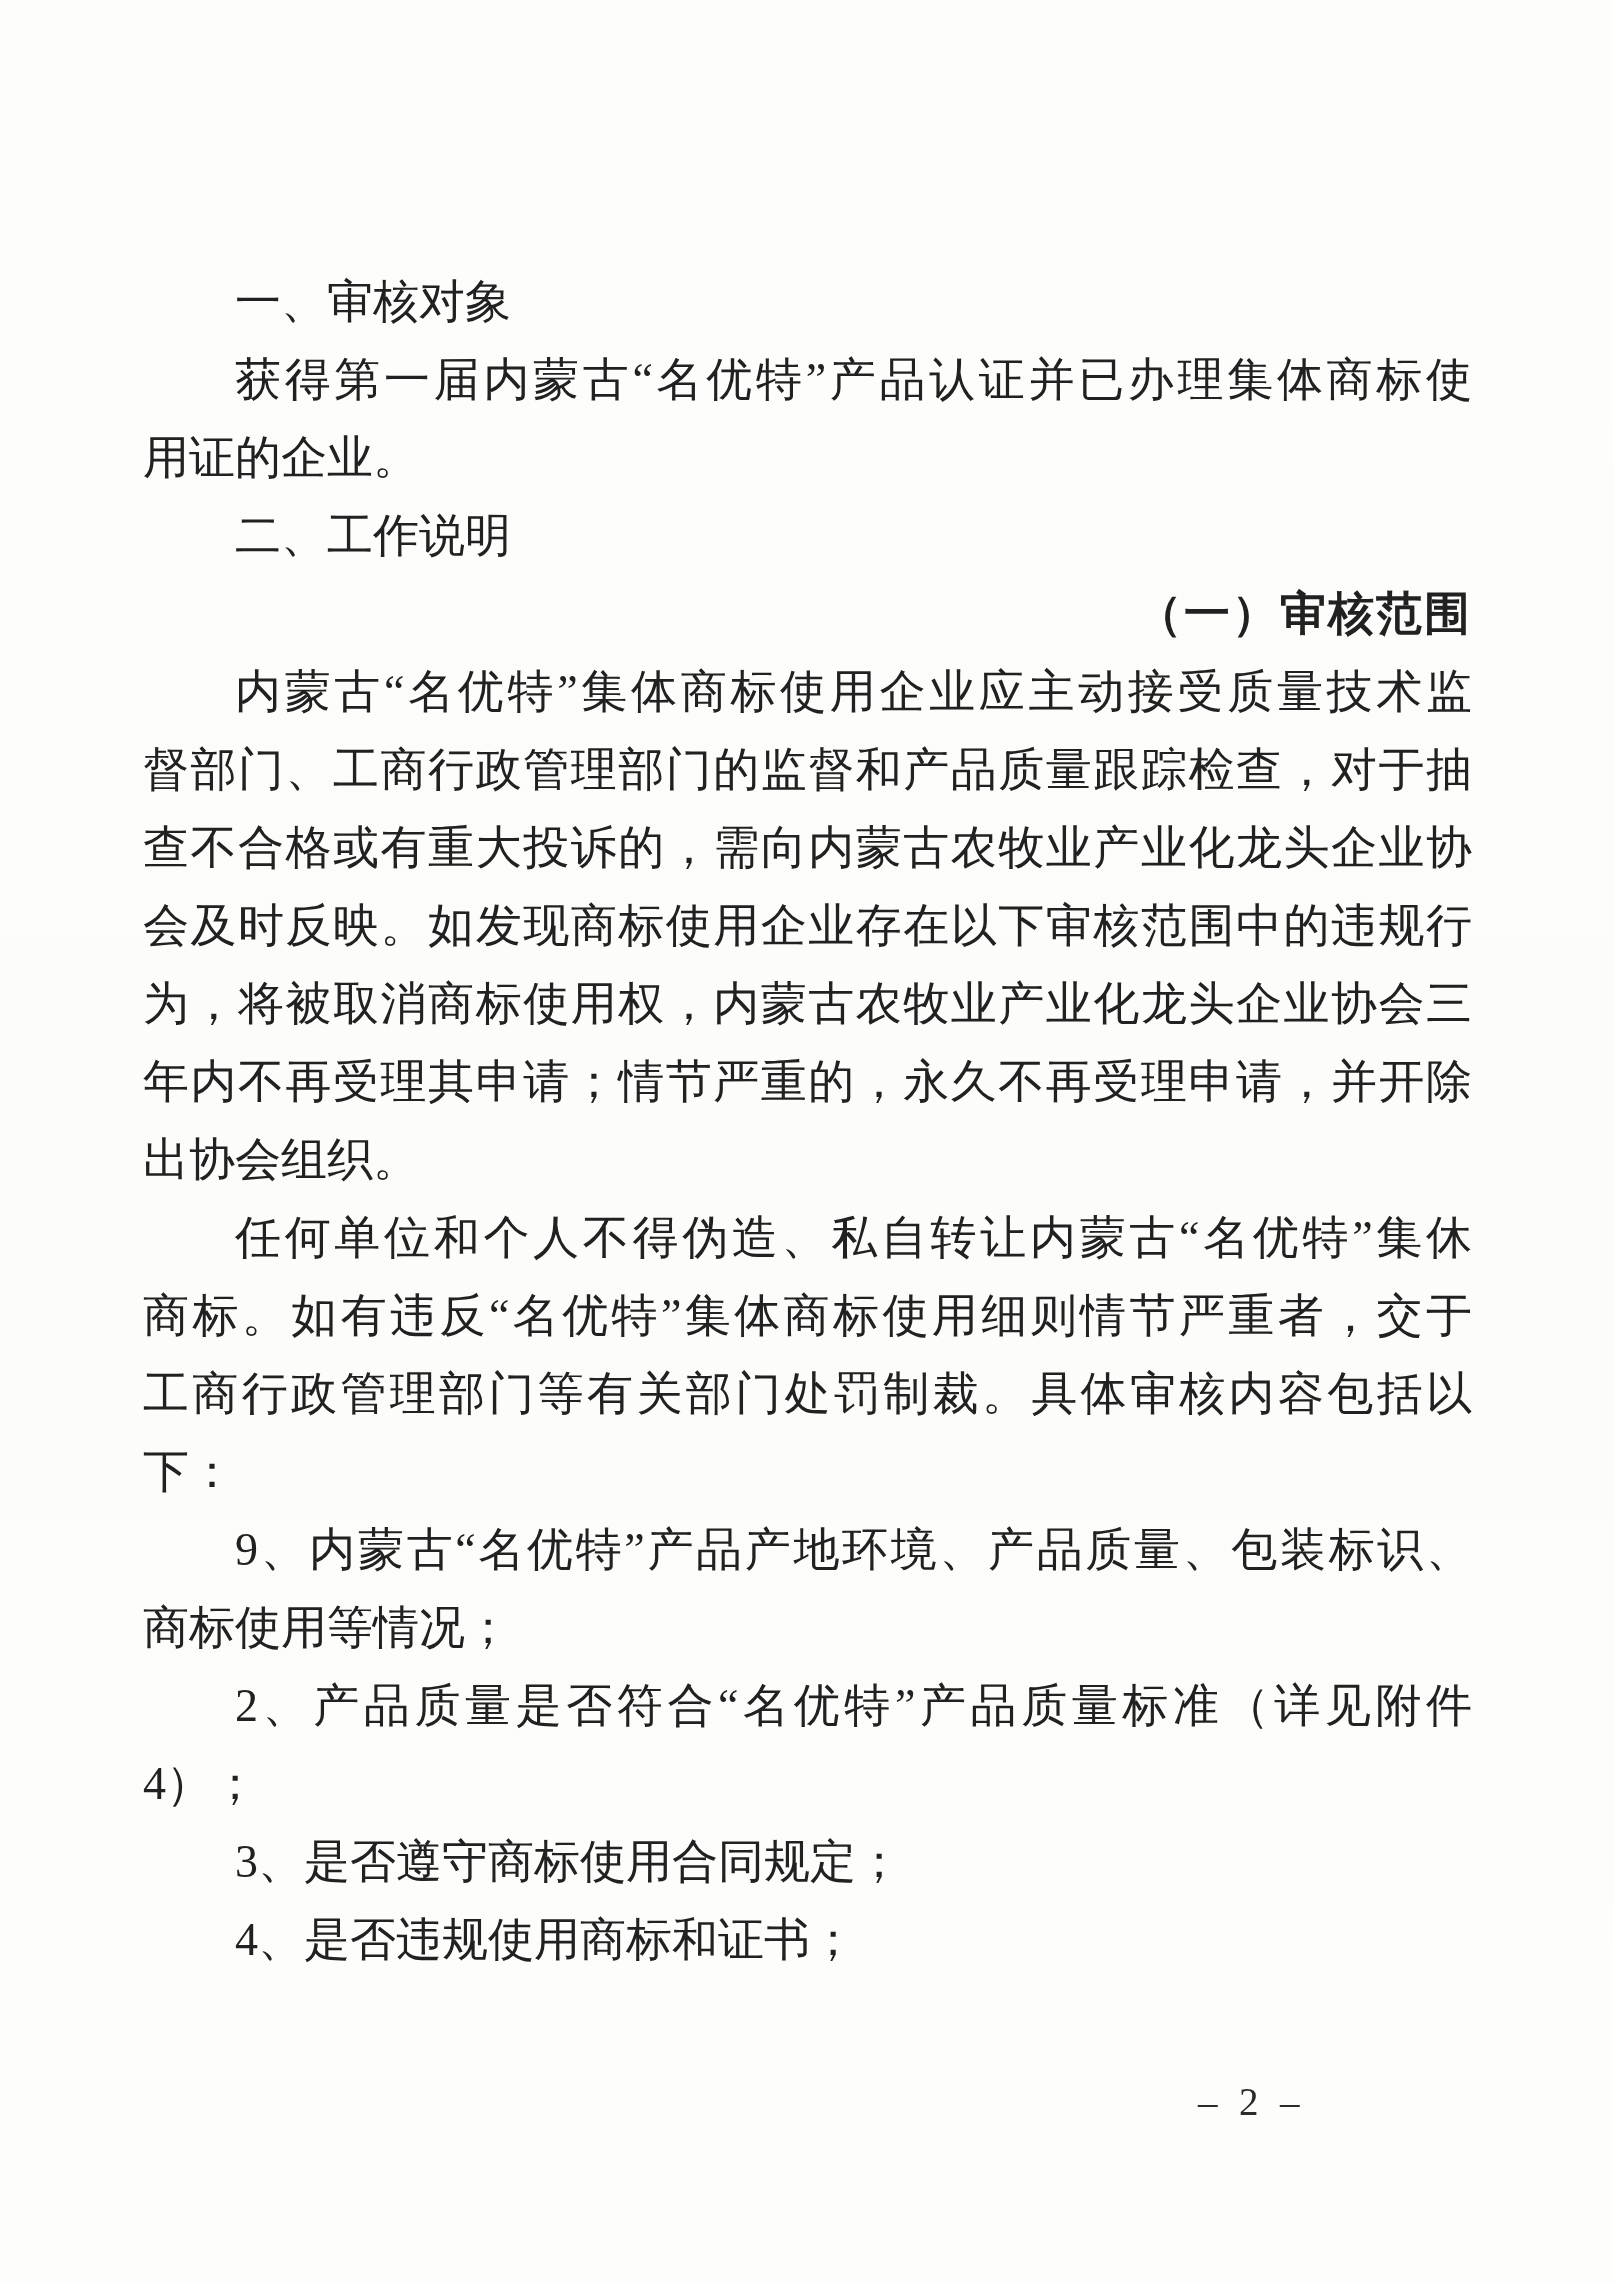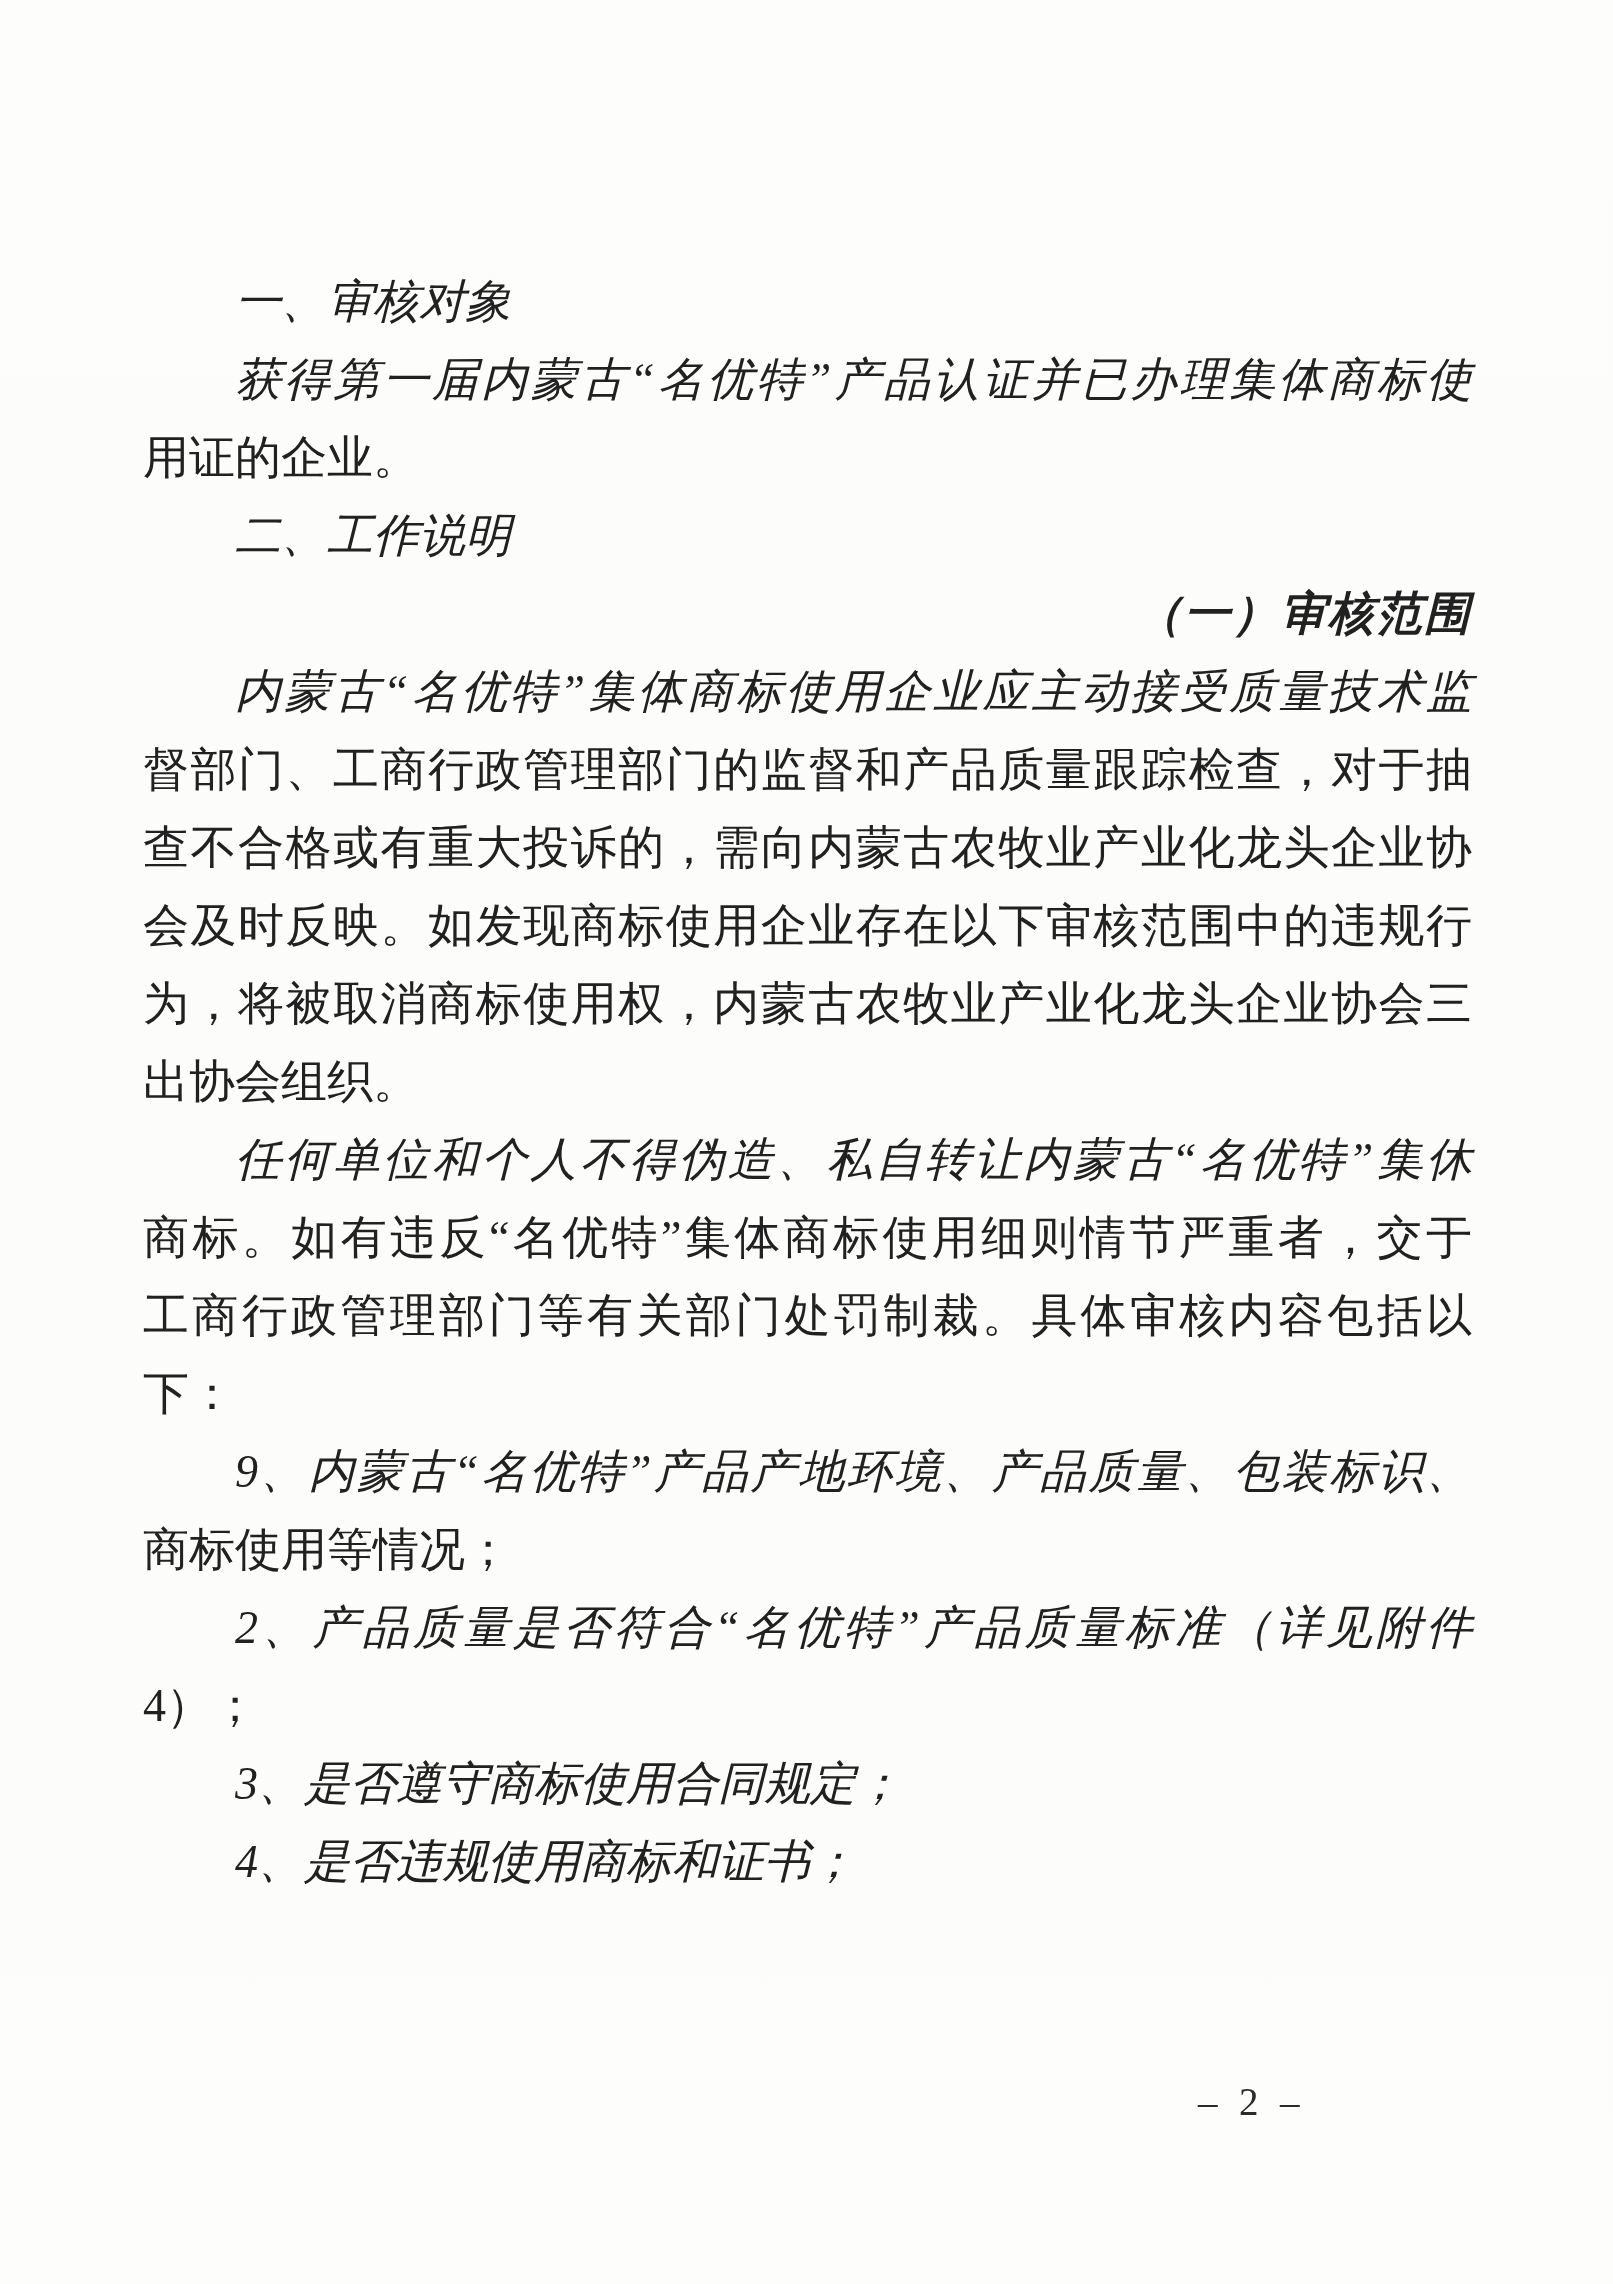--- a/index.html
+++ b/index.html
@@ -32,21 +32,20 @@
     white-space: nowrap;
   }
   .line.justify {
     white-space: normal;
     text-align: justify;
     text-align-last: justify;
     text-justify: inter-ideograph;
   }
   .line.indent {
     padding-left: 92px;
-    font-style: italic;
   }
   .line.bold {
     font-weight: 700;
     letter-spacing: 2px;
     text-align: right;
   }
   .page-number {
     position: absolute;
     top: 2070px;
     left: 1198px;
@@ -65,20 +64,21 @@
     <div class="line indent">一、审核对象</div>
     <div class="line indent justify">获得第一届内蒙古“名优特”产品认证并已办理集体商标使</div>
     <div class="line">用证的企业。</div>
     <div class="line indent">二、工作说明</div>
     <div class="line indent bold">（一）审核范围</div>
     <div class="line indent justify">内蒙古“名优特”集体商标使用企业应主动接受质量技术监</div>
     <div class="line justify">督部门、工商行政管理部门的监督和产品质量跟踪检查，对于抽</div>
     <div class="line justify">查不合格或有重大投诉的，需向内蒙古农牧业产业化龙头企业协</div>
     <div class="line justify">会及时反映。如发现商标使用企业存在以下审核范围中的违规行</div>
     <div class="line justify">为，将被取消商标使用权，内蒙古农牧业产业化龙头企业协会三</div>
+    <div class="line justify">年内不再受理其申请；情节严重的，永久不再受理申请，并开除</div>
     <div class="line">出协会组织。</div>
     <div class="line indent justify">任何单位和个人不得伪造、私自转让内蒙古“名优特”集休</div>
     <div class="line justify">商标。如有违反“名优特”集体商标使用细则情节严重者，交于</div>
     <div class="line justify">工商行政管理部门等有关部门处罚制裁。具体审核内容包括以</div>
     <div class="line">下：</div>
     <div class="line indent justify">9、内蒙古“名优特”产品产地环境、产品质量、包装标识、</div>
     <div class="line">商标使用等情况；</div>
     <div class="line indent justify">2、产品质量是否符合“名优特”产品质量标准（详见附件</div>
     <div class="line">4）；</div>
     <div class="line indent">3、是否遵守商标使用合同规定；</div>

